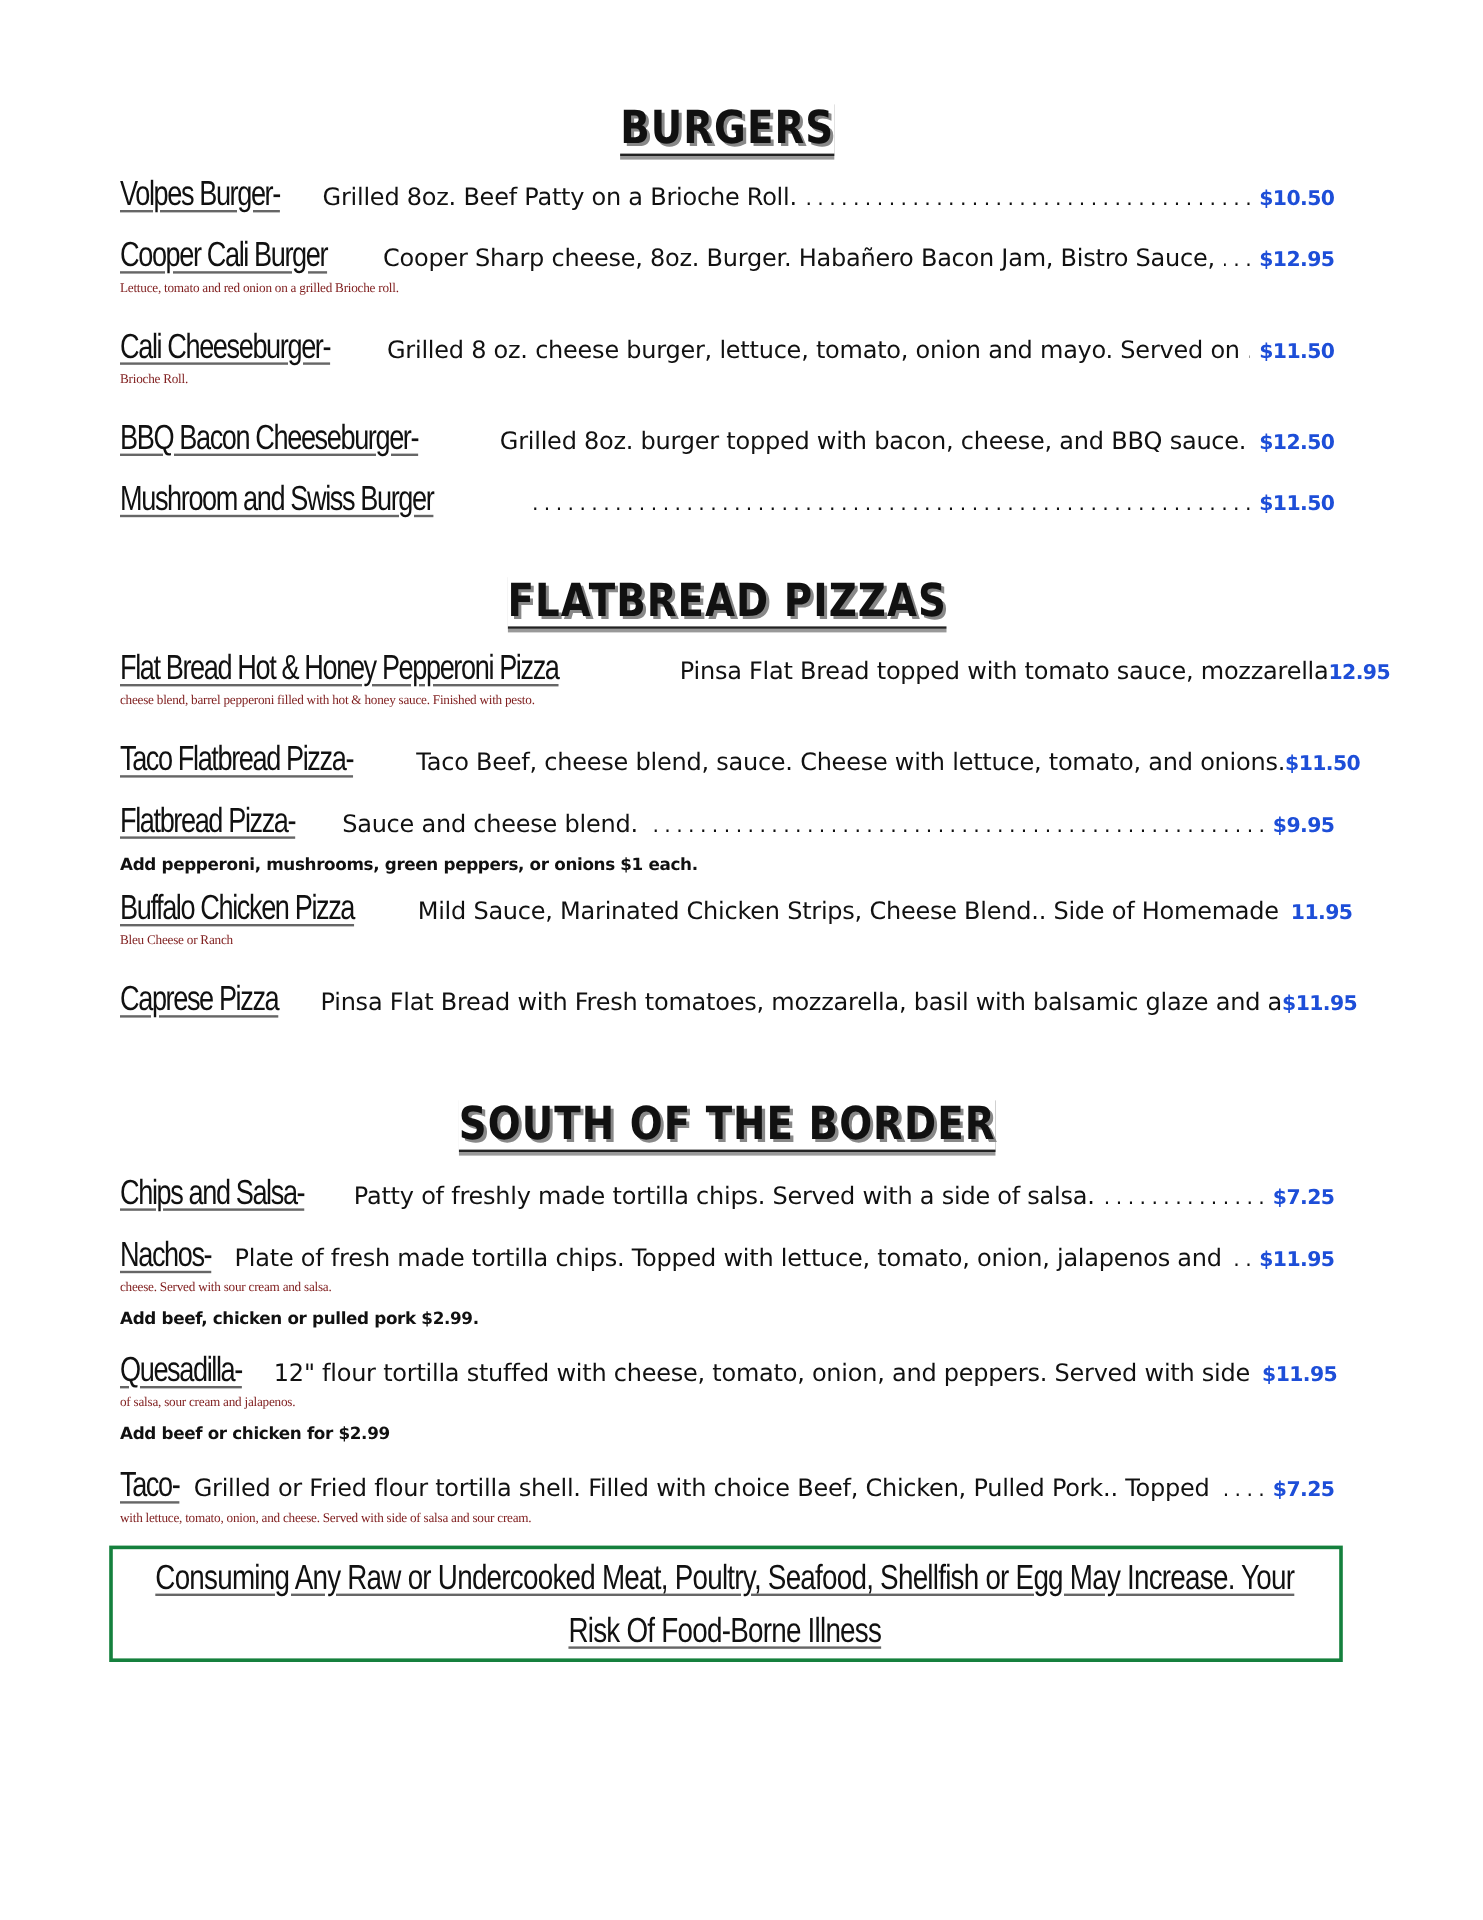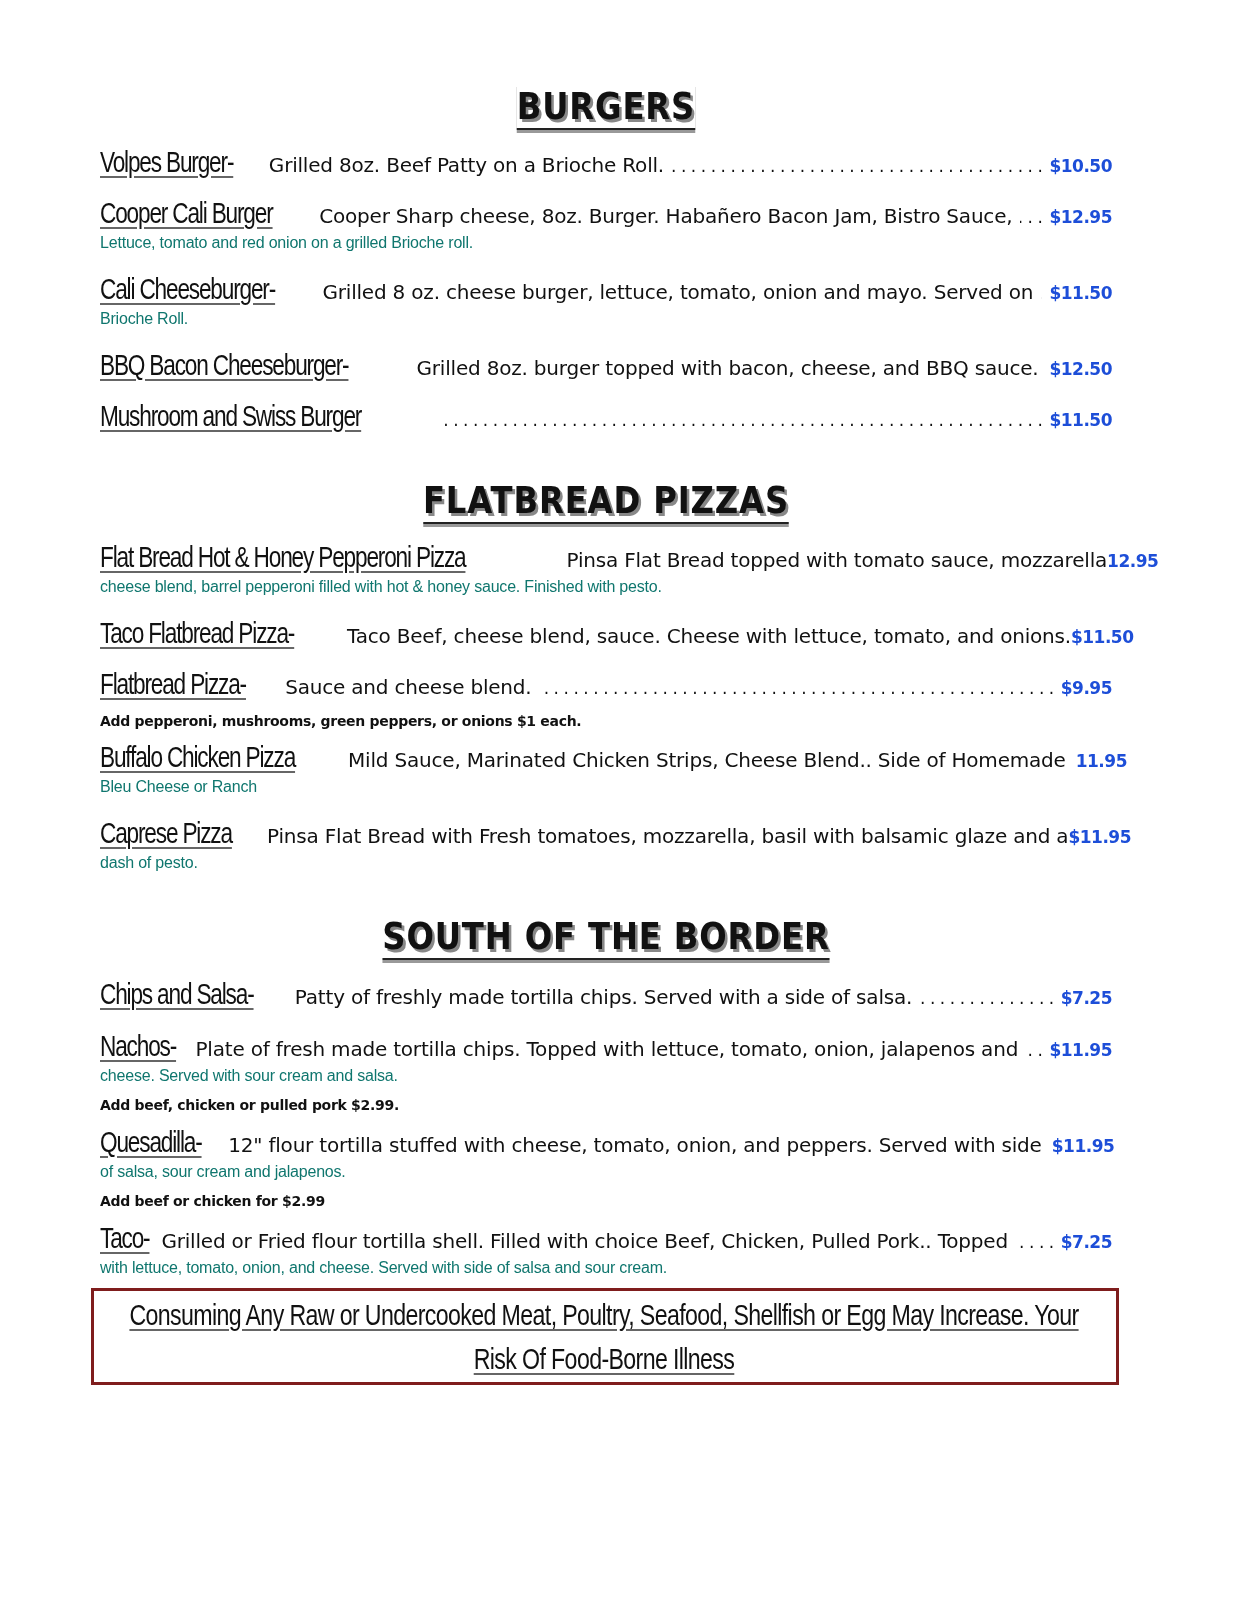--- a/index.html
+++ b/index.html
@@ -31,30 +31,30 @@
     .leader {
       flex: 1; overflow: hidden; font-family: "DejaVu Sans", sans-serif; font-size: 17px;
       letter-spacing: 4.5px; color: #111; margin: 0 2px 0 8px; text-align: right; direction: rtl;
     }
     .price {
       font-family: "DejaVu Sans", sans-serif; font-size: 17px; font-weight: bold; color: #1d4ed8;
       letter-spacing: -0.5px;
     }
     .gap { flex: 1; }
     .cont {
-      font-family: Liberation Sans, sans-serif; font-size: 16px; color: #0f766e; margin-top: 4px;
+      font-family: Liberation Serif, serif; font-size: 11px; color: #7f1d1d; margin-top: 4px;
       letter-spacing: -0.2px; white-space: nowrap;
     }
     .addon {
       font-family: "DejaVu Sans", sans-serif; font-size: 14px; font-weight: bold; color: #111;
       margin-top: 12px; letter-spacing: -0.3px; white-space: nowrap;
     }
     .notice {
       position: absolute; left: 91px; top: 1288px; width: 1022px; height: 91px;
-      border: 3px solid #7f1d1d; background: #fff; text-align: center;
+      border: 3px solid #15803d; background: #fff; text-align: center;
       font-family: "Liberation Sans", sans-serif; color: #111;
     }
     .notice-text {
       display: inline-block; font-size: 29px; line-height: 44px; margin-top: 2px;
       text-decoration: underline; text-decoration-color: #666; text-underline-offset: 4px;
       transform: scaleX(0.8); transform-origin: center top; width: 1240px; margin-left: -110px;
       letter-spacing: -0.8px;
     }
   </style>
 </head>
@@ -152,21 +152,20 @@
     <div class="cont">Bleu Cheese or Ranch</div>
   </div>
 
   <div class="item" style="top:817px;">
     <div class="line1">
         <span class="name">Caprese Pizza</span>
         <span class="desc">Pinsa Flat Bread with Fresh tomatoes, mozzarella, basil with balsamic glaze and a</span>
         <span class="gap"></span>
         <span class="price">$11.95</span>
       </div>
-    <div class="cont">dash of pesto.</div>
   </div>
 
   <div class="section-heading" style="top:914px;"><span>SOUTH OF THE BORDER</span></div>
 
   <div class="item" style="top:978px;">
     <div class="line1">
         <span class="name">Chips and Salsa-</span>
         <span class="desc">Patty of freshly made tortilla chips.  Served with a side of salsa.</span>
         <span class="leader">........................................................................................................................</span>
         <span class="price">$7.25</span>

